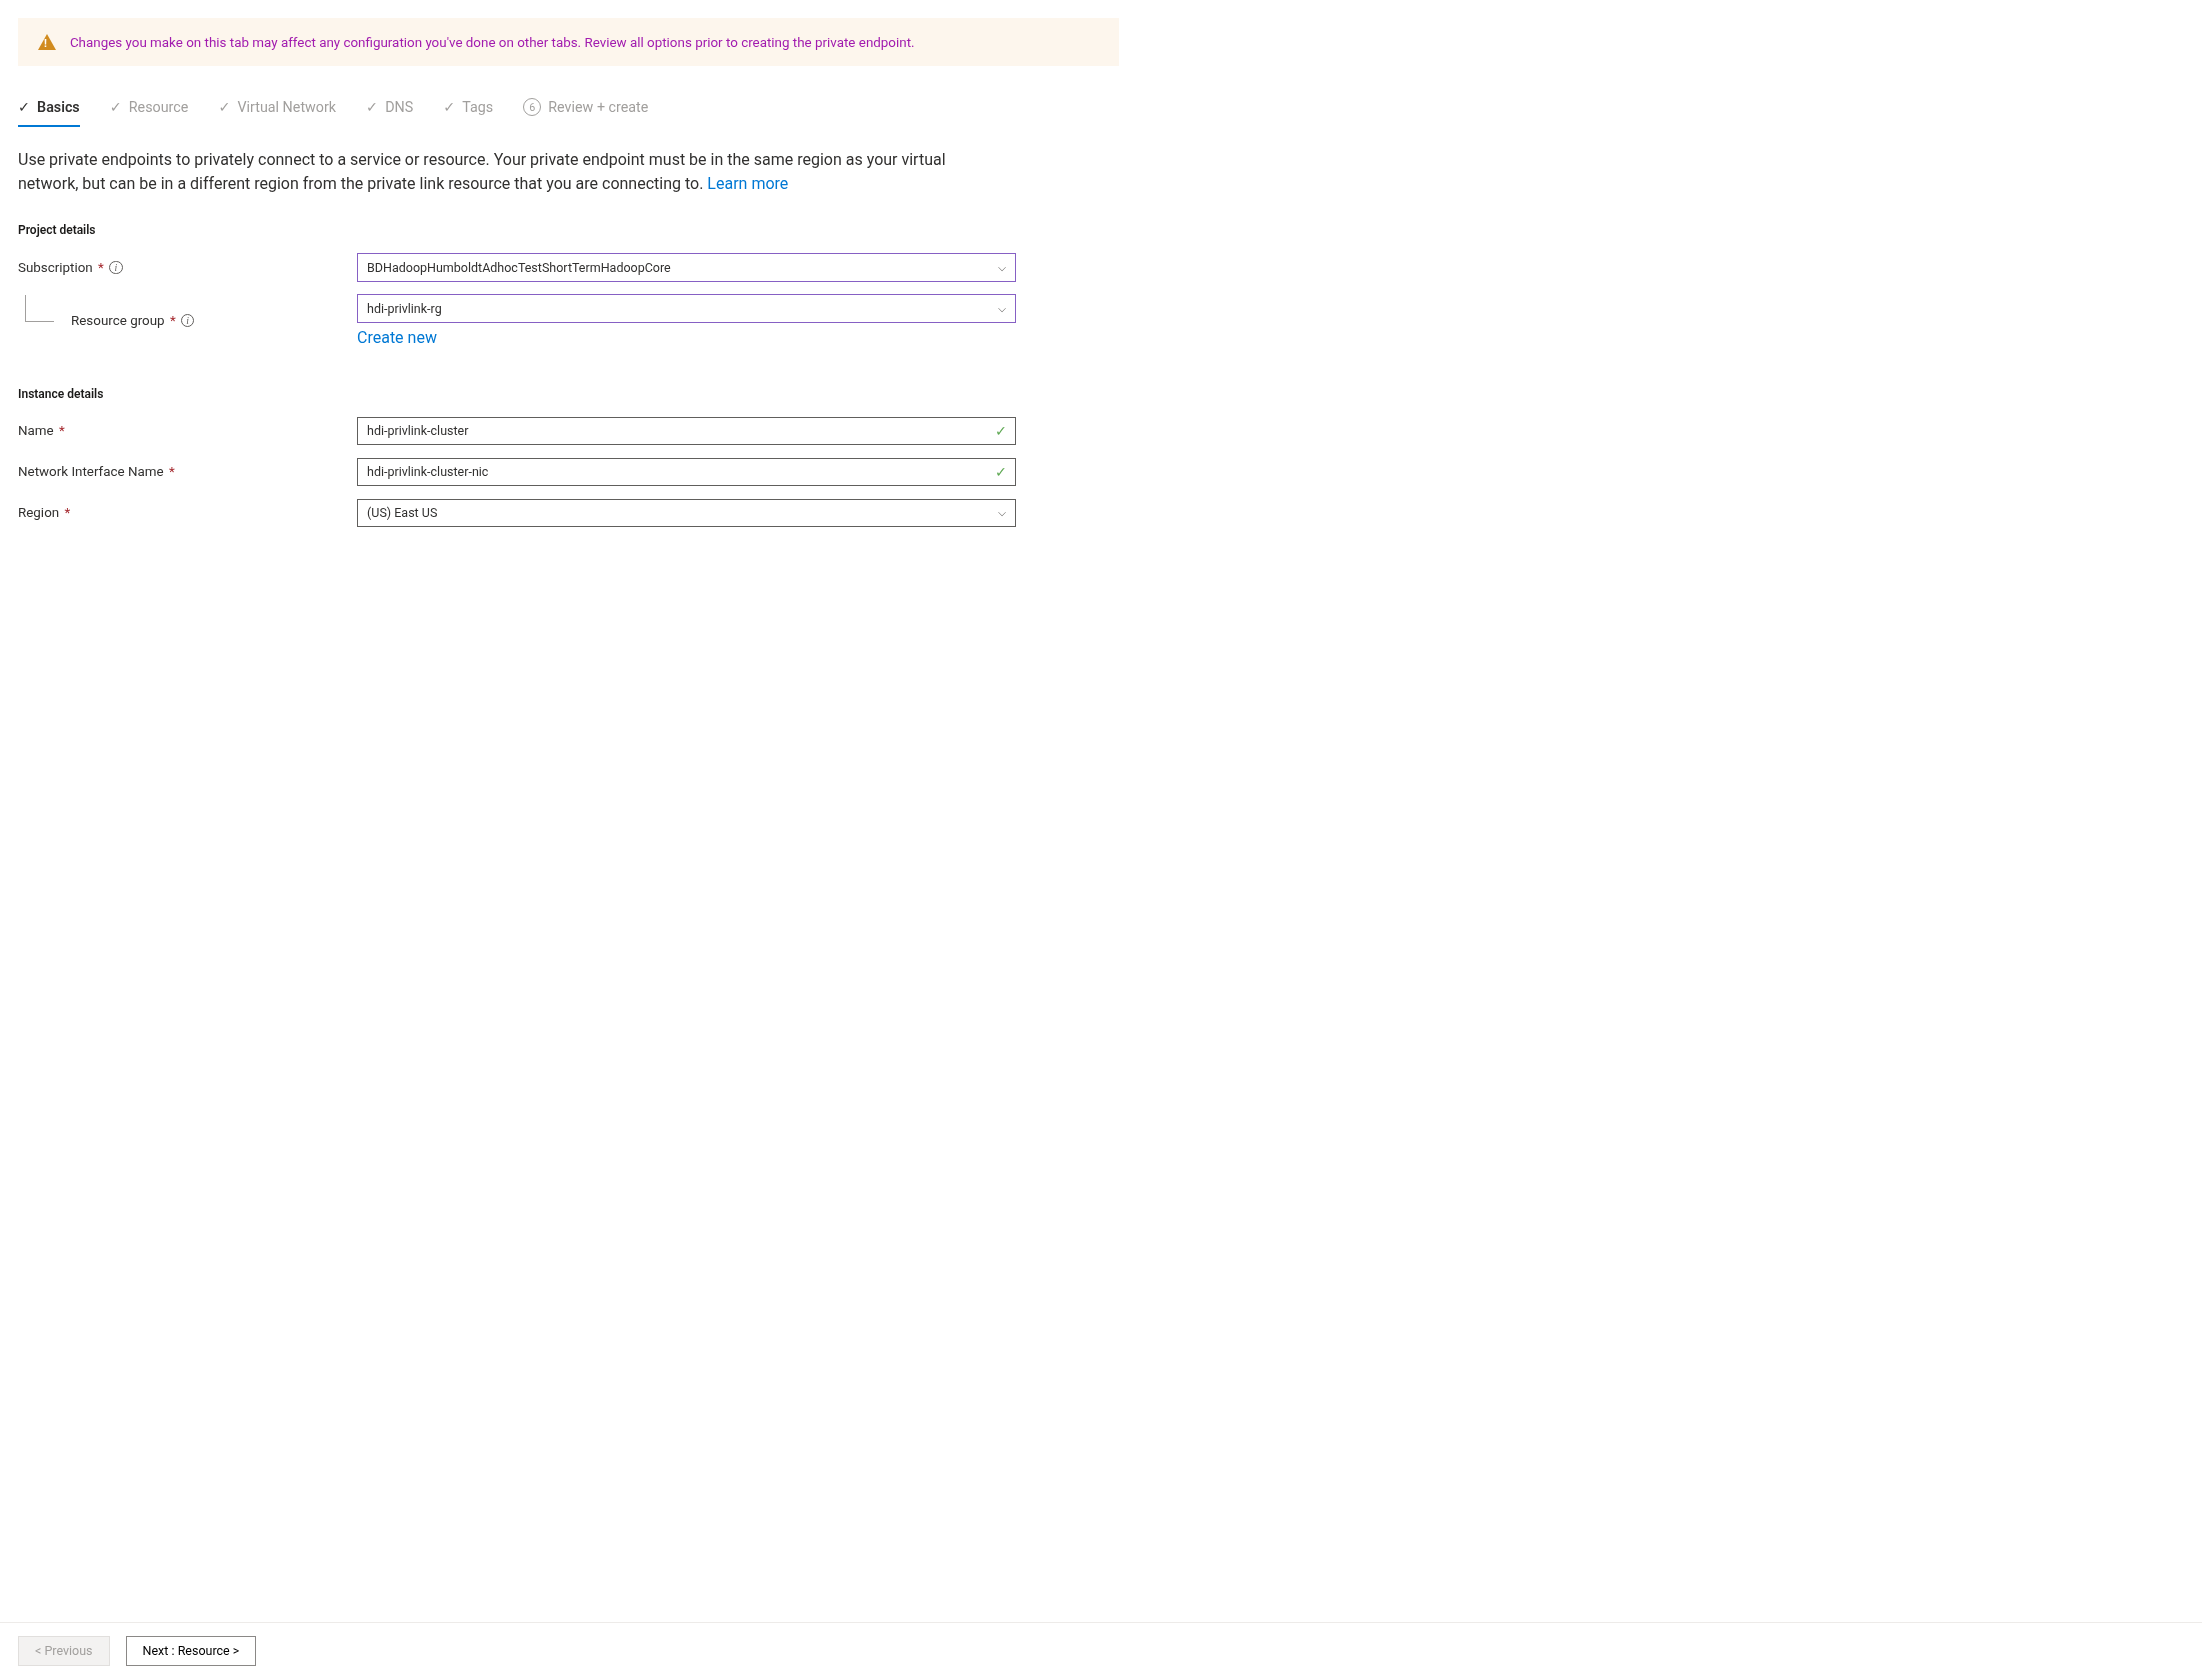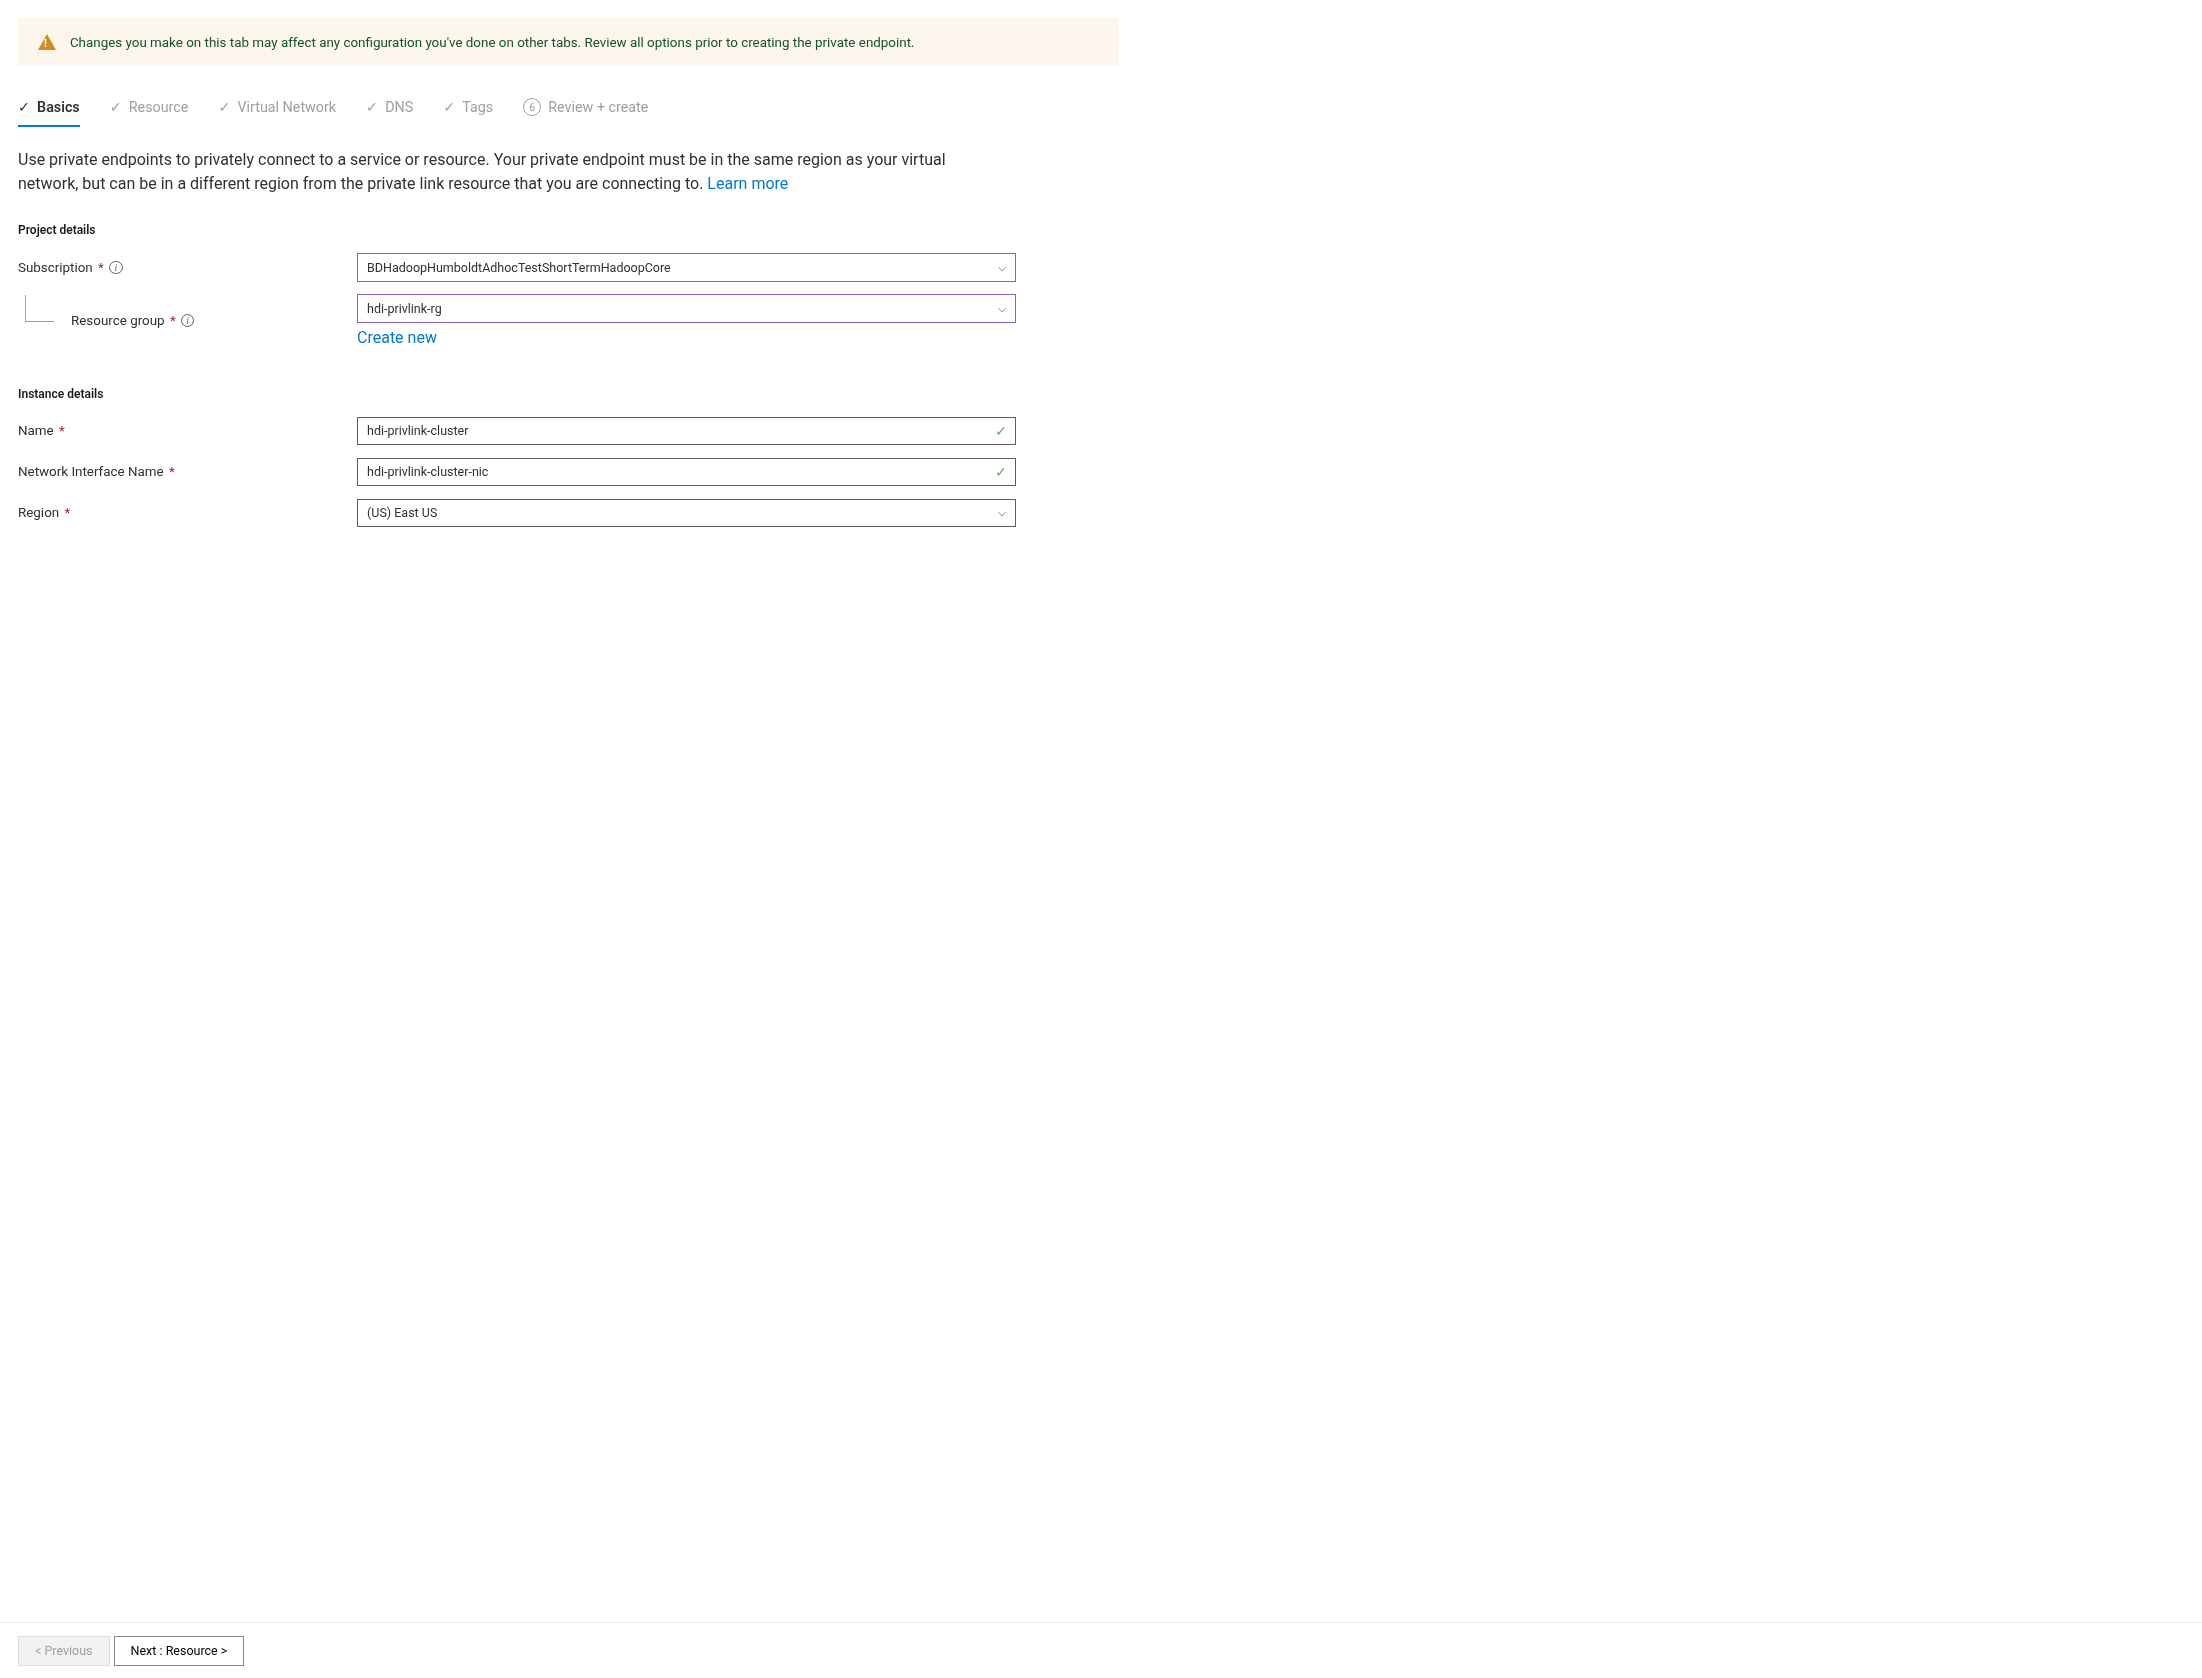--- a/index.html
+++ b/index.html
@@ -56,21 +56,21 @@
       content: "!";
       position: absolute;
       left: -2.7px;
       top: 2.7px;
       color: #fff;
       font-size: 10.7px;
       font-weight: bold;
     }
     .warning-text {
       font-size: 13.4px;
-      color: #14532d;
+      color: #a21caf;
     }
     .tabs {
       display: flex;
       gap: 30px;
       border-bottom: none;
       margin-bottom: 21.4px;
     }
     .tab {
       display: flex;
       align-items: center;
@@ -217,21 +217,21 @@
       height: 27px;
     }
     .footer {
       position: fixed;
       bottom: 0;
       left: 0;
       right: 0;
       border-top: 0.9px solid #edebe9;
       padding: 12.5px 18px;
       display: flex;
-      gap: 4px;
+      gap: 16px;
       background: #fff;
     }
     .btn {
       height: 30px;
       padding: 0 16px;
       font-size: 12.5px;
       cursor: pointer;
       border: 0.9px solid #8a8886;
       background: #fff;
       font-family: inherit;

